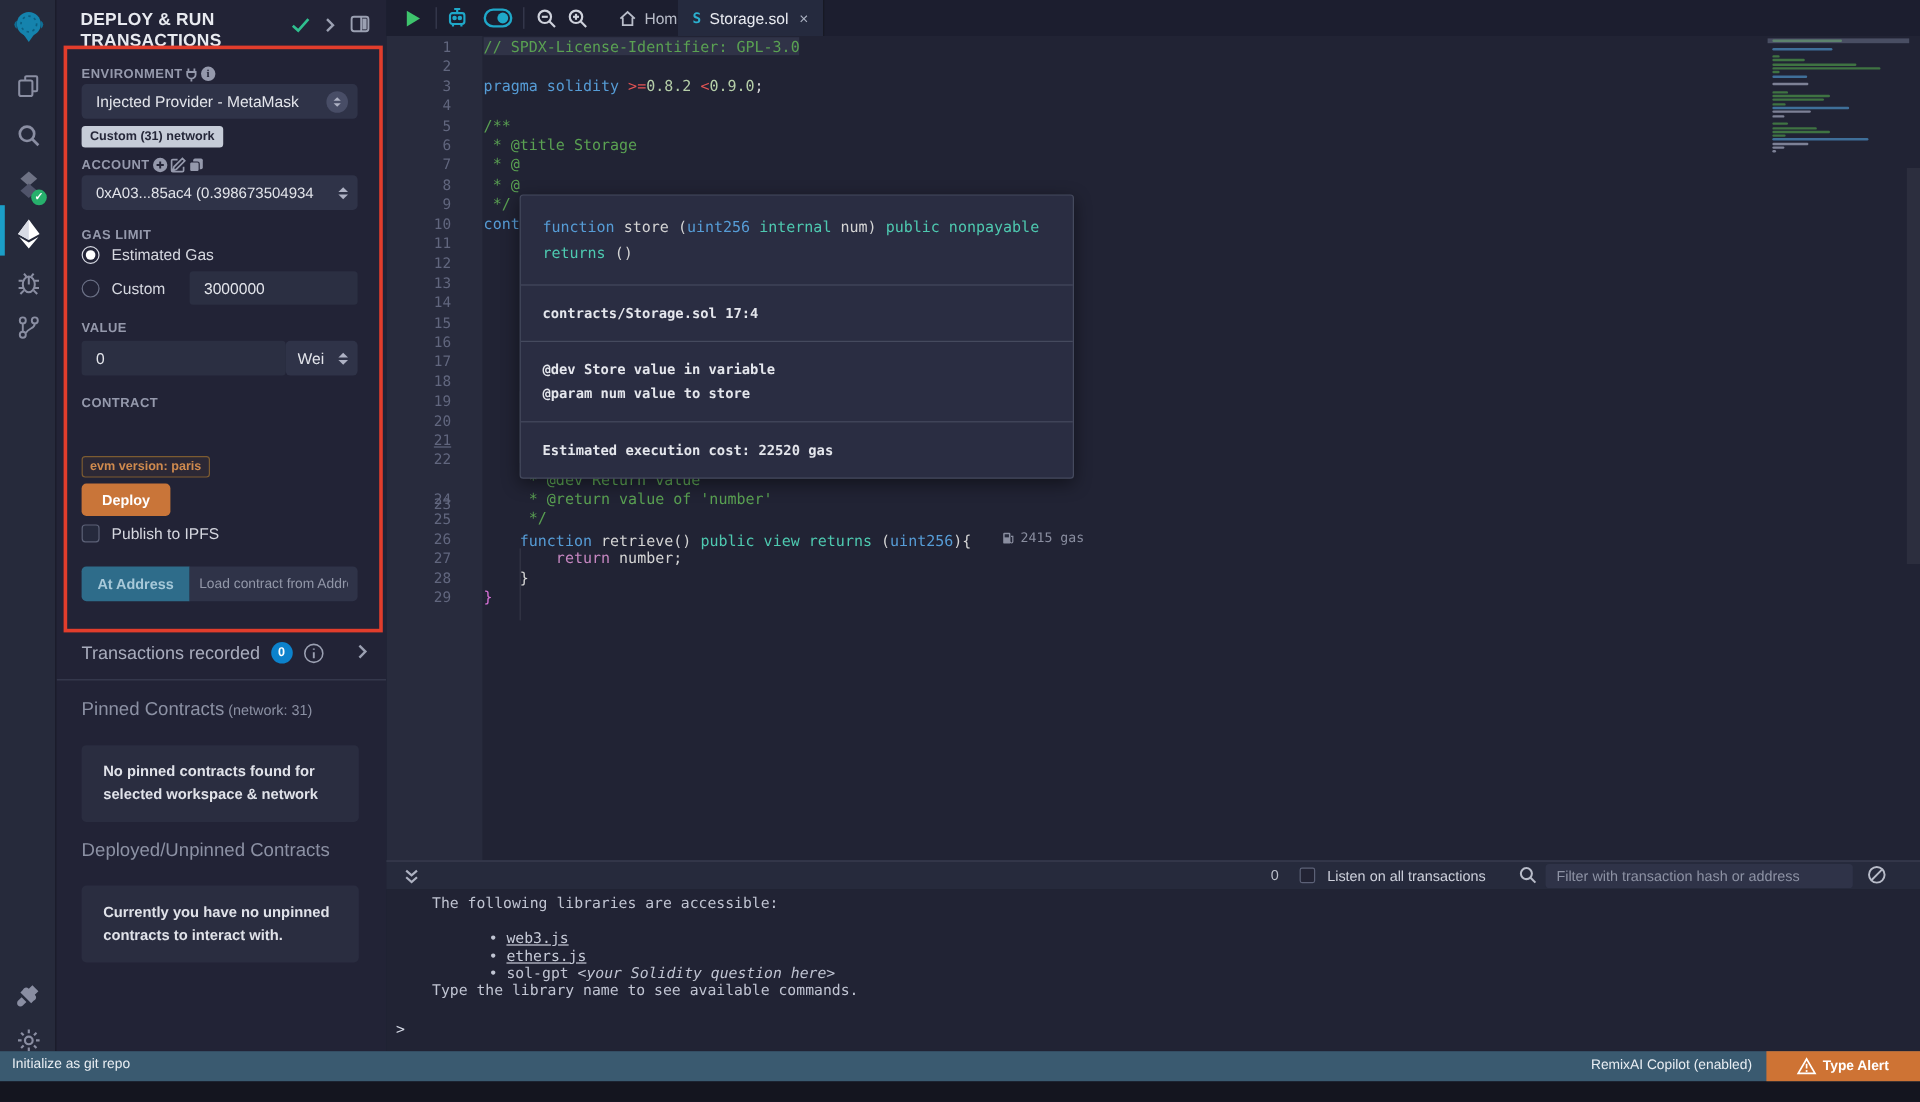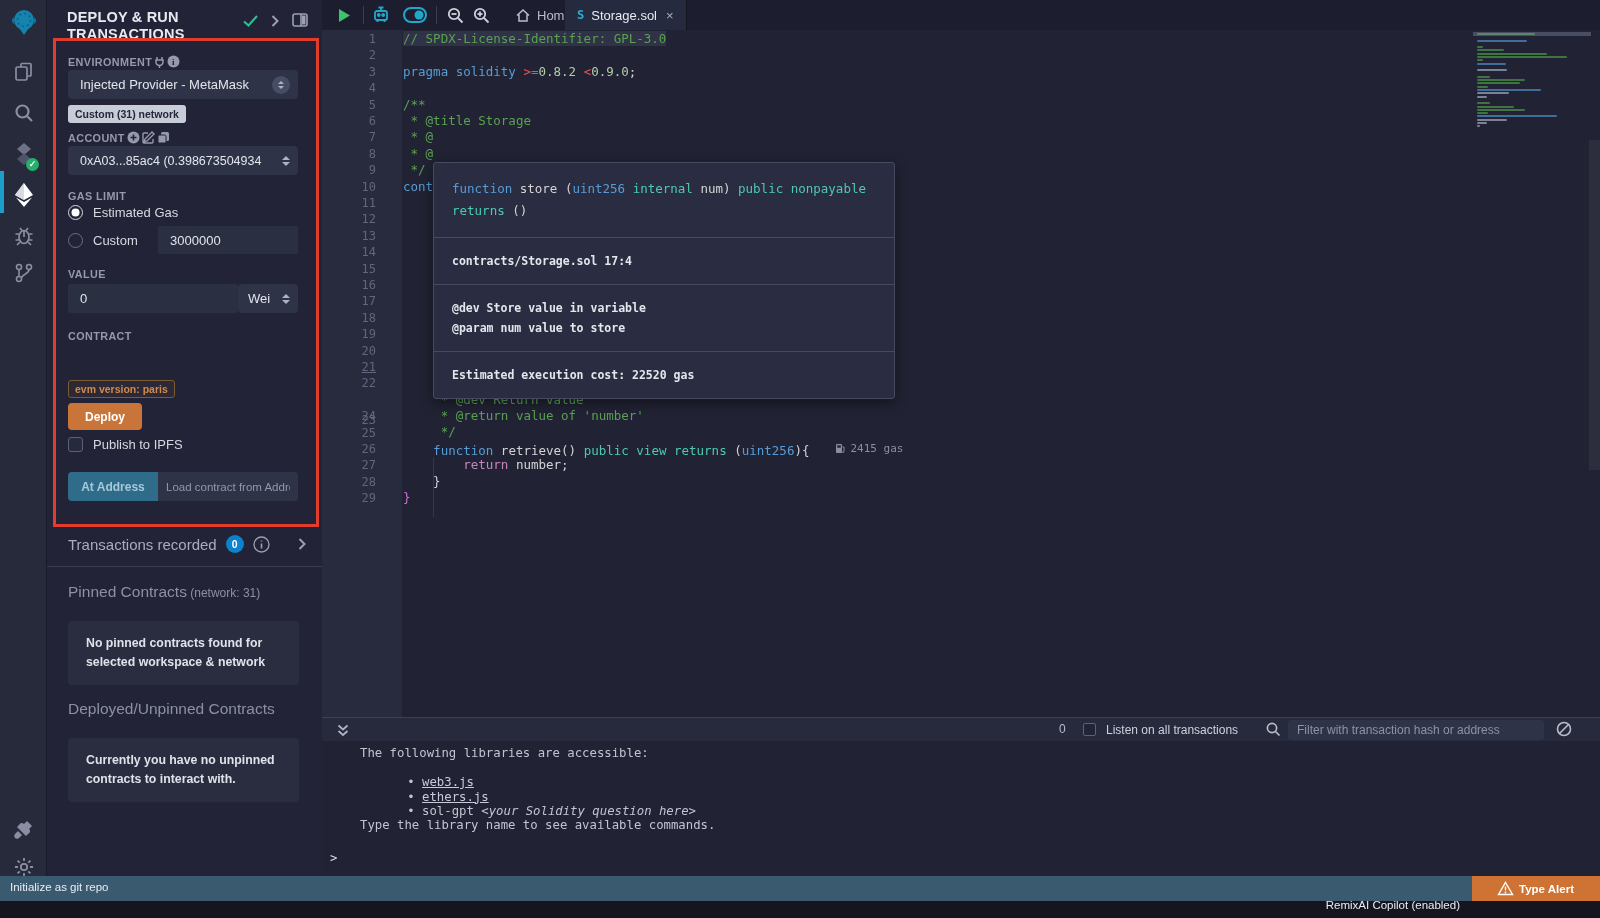--- a/index.html
+++ b/index.html
@@ -91,21 +91,21 @@
   .term-filter::placeholder { color:#8d92a4; }
   .terminal { position:absolute; left:0; top:741px; width:1278px; height:135px; background:#212334; font-family:"DejaVu Sans Mono",monospace; font-size:12.3px; color:#c0c4d2; }
   .t-line { position:absolute; white-space:pre; }
   .t-link { text-decoration:underline; color:#c7cbd8; cursor:pointer; }
   .t-it { font-style:italic; }
 
   
   .footer { position:absolute; left:0; top:876px; width:1600px; height:25px; background:#3a5a70; color:#e8edf2; font-size:11.5px; z-index:8; }
   .f-left { position:absolute; left:10px; top:5px; }
   .f-tip { position:absolute; left:506px; top:4px; display:flex; align-items:center; gap:7px; }
-  .f-copilot { position:absolute; right:140px; top:23px;text-align:right; }
+  .f-copilot { position:absolute; right:140px; top:6px;text-align:right; }
   .scam-btn { position:absolute; right:0; top:0; width:128px; height:25px; background:#ce7334; border:none; color:#fff; font-size:11.5px; font-weight:bold; display:flex; align-items:center; justify-content:center; gap:6px; cursor:pointer; }
   .bottom-strip { position:absolute; left:0; top:901px; width:1600px; height:17px; background:#14151f; }
 
   svg { overflow:visible; }
 </style>
 </head>
 <body>
 
 <div class="app">
 

